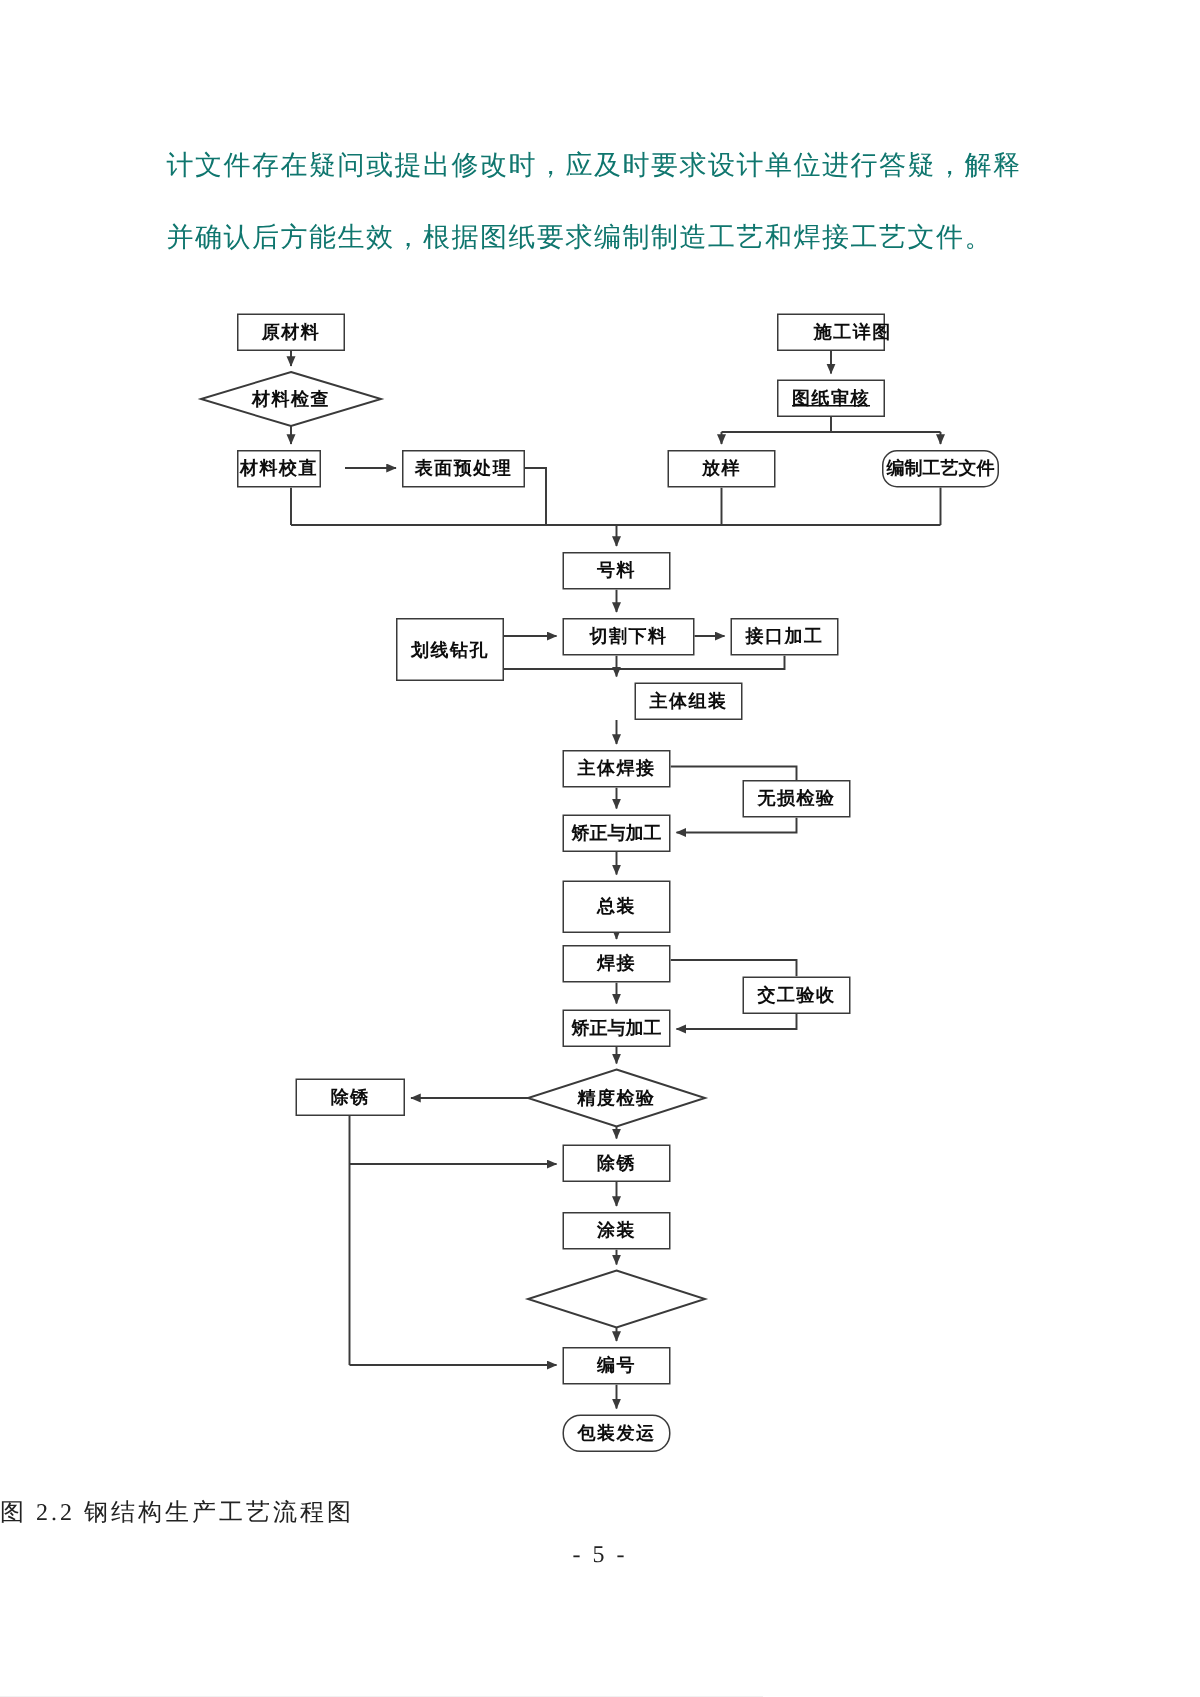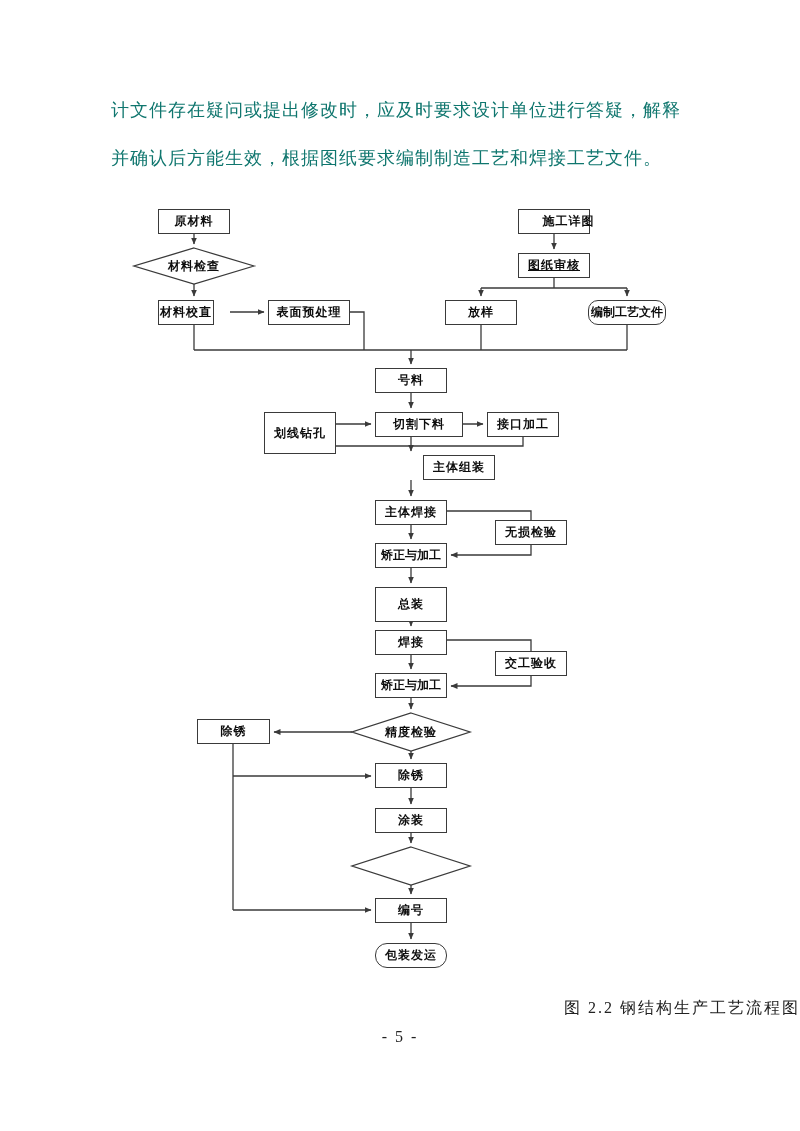--- a/index.html
+++ b/index.html
@@ -42,21 +42,21 @@
     font-size:12px;
     color:#0d0d0d;
     letter-spacing:1px;
     z-index:3;
     white-space:nowrap;
   }
   .caption{
     position:absolute;
     left:0;right:0;
     top:998px;
-    text-align:right;
+    text-align:left;
     font-size:16px;
     letter-spacing:2px;
     color:#222;
   }
   .page-number{
     position:absolute;
     left:0;right:0;
     top:1028px;
     text-align:center;
     font-size:16px;

